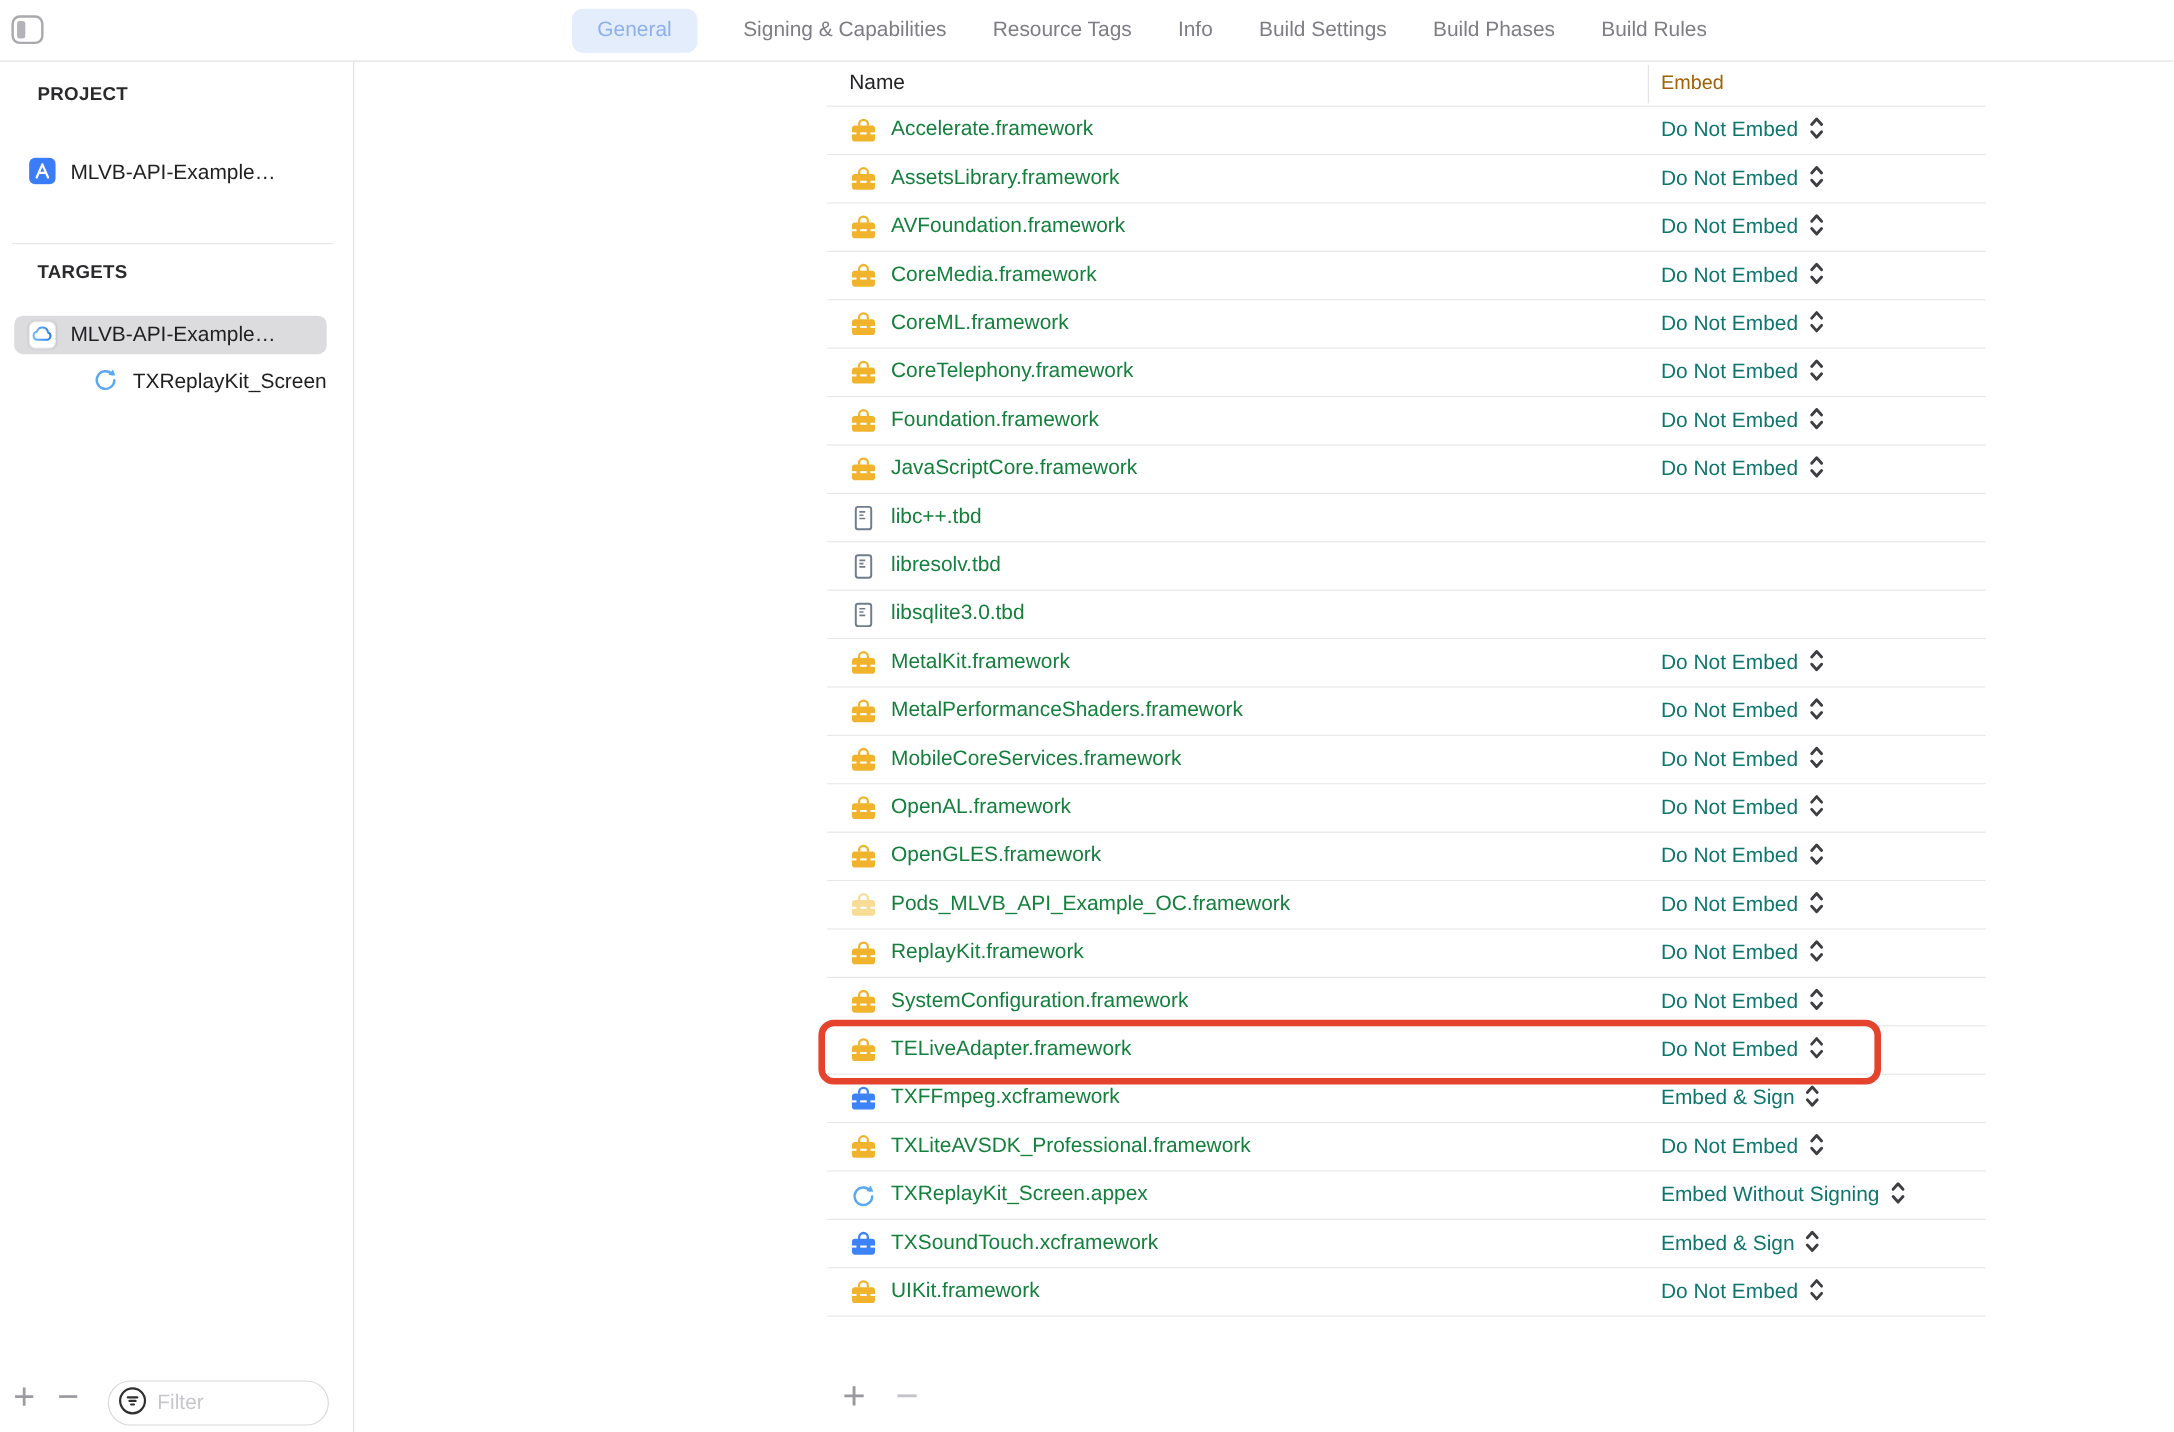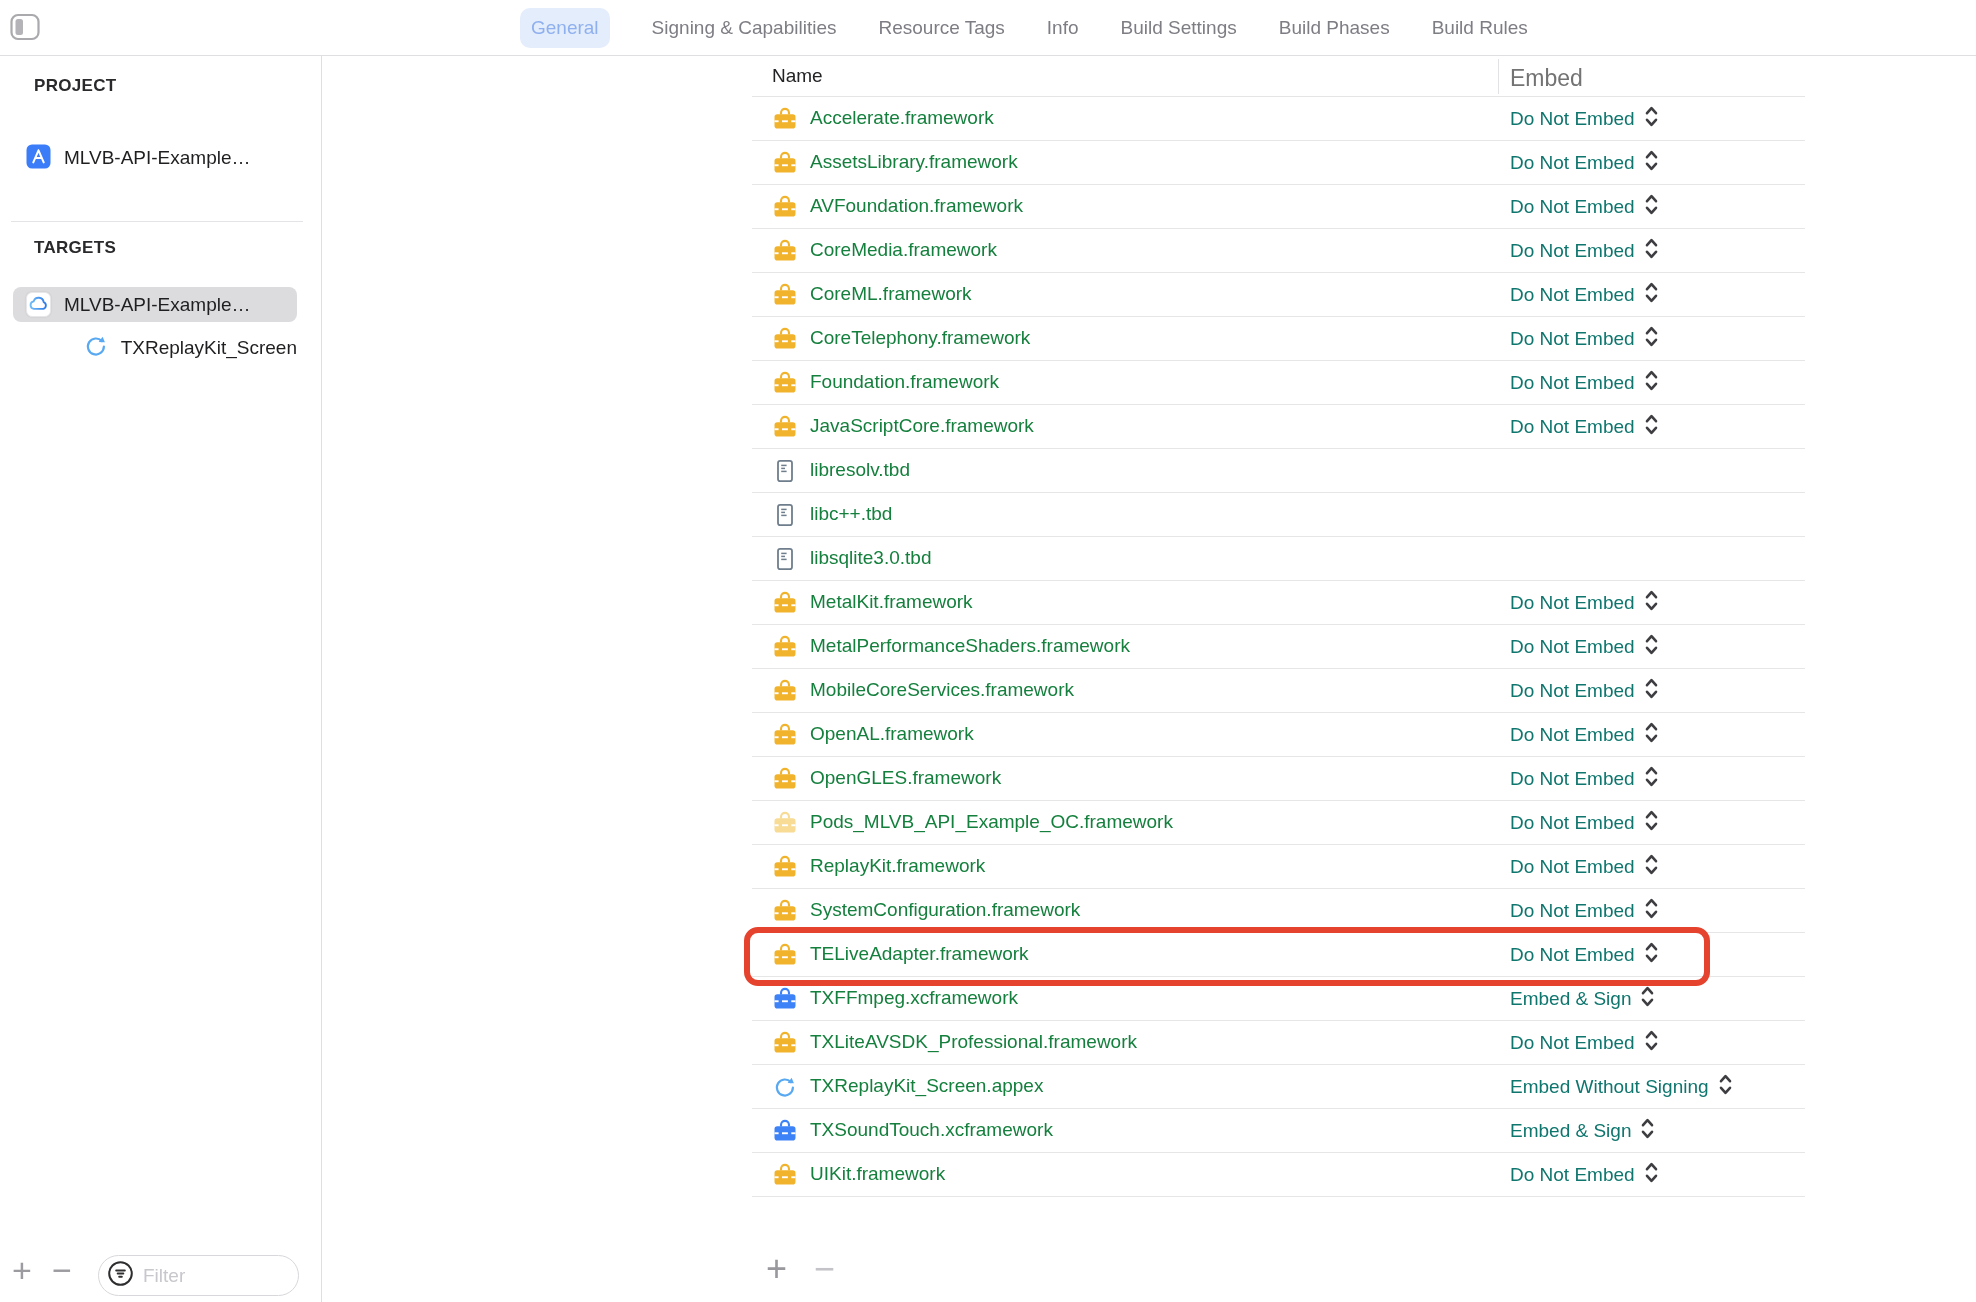--- a/index.html
+++ b/index.html
@@ -6,21 +6,21 @@
   html,body { background:#fff; }
   body { font-family:"Liberation Sans","DejaVu Sans",sans-serif; color:#1e1e20; }
   #canvas { position:relative; width:1976px; height:1302px; background:#fff; overflow:hidden; }
 
   
   .topbar { position:absolute; left:0; top:0; width:1976px; height:56px; background:#fff;
             border-bottom:1px solid #dfdfe1; z-index:10; }
   .sidebar-toggle { position:absolute; left:10px; top:13px; width:30px; height:28px; }
   .tabs { position:absolute; left:520px; top:0; height:55px; display:flex; align-items:center; gap:42px; }
   .tab { font-size:19px; color:#7d7d84; white-space:nowrap; cursor:default; }
-  .tab.active { color:#8fb0ee; background:#e4edfc; padding:9px 11px; border-radius:10px; }
+  .tab.active { color:#8fb0ee; background:#e4edfc; padding:9px 23px; border-radius:10px; }
 
   
   .sidebar { position:absolute; left:0; top:56px; width:322px; height:1246px; background:#fff;
              border-right:1px solid #dfdfe1; }
   .side-header { position:absolute; left:34px; font-size:17px; font-weight:700; color:#2a2a2d; letter-spacing:.3px; }
   .side-header.project { top:20px; }
   .side-header.targets { top:182px; }
   .side-divider { position:absolute; left:11px; top:165px; width:292px; height:1px; background:#e4e4e6; }
   .project-item { position:absolute; left:14px; top:84px; width:284px; height:36px; display:flex; align-items:center; gap:13px; padding-left:12px; border-radius:8px; }
   .target-item { position:absolute; left:13px; width:284px; height:35px; display:flex; align-items:center; gap:13px; padding-left:13px; border-radius:8px; }
@@ -29,21 +29,21 @@
   .target-icon-box { width:25px; height:25px; background:#fff; border-radius:6px; border:1px solid #e7e7ea;
                      box-shadow:0 0 2px rgba(0,0,0,.12); display:flex; align-items:center; justify-content:center; flex:0 0 auto; }
   .pm-btn { position:absolute; font-size:34px; font-weight:300; color:#9b9ba0; line-height:34px; cursor:default; }
   .filter-field { position:absolute; left:98px; top:1199px; width:201px; height:41px; border:1px solid #d8d8dc;
                   border-radius:21px; display:flex; align-items:center; gap:9px; padding-left:8px; background:#fff; }
   .filter-placeholder { font-size:19px; color:#c7c7cc; }
 
   
   .tbl-header { position:absolute; left:752px; top:56px; width:1053px; height:41px; border-bottom:1px solid #e5e5e6; }
   .tbl-header .col-name { position:absolute; left:20px; top:9px; font-size:19px; color:#232326; }
-  .tbl-header .col-embed { position:absolute; left:758px; top:9px; font-size:23px; color:#737373; }
+  .tbl-header .col-embed { position:absolute; left:758px; top:9px; font-size:18px; color:#a16207; }
   .tbl-header .col-div { position:absolute; left:746px; top:3px; width:1px; height:35px; background:#e2e2e4; }
   .rows { position:absolute; left:752px; top:97px; width:1053px; }
   .row { position:relative; width:1053px; height:44px; border-bottom:1px solid #e6e6e7; }
   .row .fw-icon { position:absolute; left:21px; top:10px; width:24px; height:24px; }
   .row .fw-name { position:absolute; left:58px; top:10px; font-size:19px; color:#15803d; white-space:nowrap; }
   .embed-select { position:absolute; left:758px; top:0; height:43px; display:flex; align-items:center; gap:10px; cursor:default; }
   .embed-select .embed-value { font-size:19px; color:#0f766e; white-space:nowrap; }
   .row.highlighted::after { content:""; position:absolute; left:-8px; right:95px; top:-6px; bottom:-10px;
                             border:6px solid #e5432e; border-radius:14px; pointer-events:none; z-index:5; }
   .tbl-footer-add { position:absolute; left:766px; top:1248px; font-size:36px; font-weight:300; color:#98989d; }
@@ -266,30 +266,30 @@
             </svg></span>
         </div>
       </div>
       <div class="row">
         <span class="fw-icon"><svg width="24" height="24" viewBox="0 0 24 24">
             <rect x="5" y="1.8" width="14" height="20.4" rx="2.2" fill="#fff" stroke="#6f7e8c" stroke-width="1.8"></rect>
             <line x1="8.2" y1="6.4" x2="13.6" y2="6.4" stroke="#6f7e8c" stroke-width="1.5"></line>
             <line x1="8.2" y1="9.4" x2="12" y2="9.4" stroke="#6f7e8c" stroke-width="1.5"></line>
             <line x1="8.2" y1="12.4" x2="13.6" y2="12.4" stroke="#6f7e8c" stroke-width="1.5"></line>
           </svg></span>
-        <span class="fw-name">libresolv.tbd</span>
+        <span class="fw-name">libc++.tbd</span>
       </div>
       <div class="row">
         <span class="fw-icon"><svg width="24" height="24" viewBox="0 0 24 24">
             <rect x="5" y="1.8" width="14" height="20.4" rx="2.2" fill="#fff" stroke="#6f7e8c" stroke-width="1.8"></rect>
             <line x1="8.2" y1="6.4" x2="13.6" y2="6.4" stroke="#6f7e8c" stroke-width="1.5"></line>
             <line x1="8.2" y1="9.4" x2="12" y2="9.4" stroke="#6f7e8c" stroke-width="1.5"></line>
             <line x1="8.2" y1="12.4" x2="13.6" y2="12.4" stroke="#6f7e8c" stroke-width="1.5"></line>
           </svg></span>
-        <span class="fw-name">libc++.tbd</span>
+        <span class="fw-name">libresolv.tbd</span>
       </div>
       <div class="row">
         <span class="fw-icon"><svg width="24" height="24" viewBox="0 0 24 24">
             <rect x="5" y="1.8" width="14" height="20.4" rx="2.2" fill="#fff" stroke="#6f7e8c" stroke-width="1.8"></rect>
             <line x1="8.2" y1="6.4" x2="13.6" y2="6.4" stroke="#6f7e8c" stroke-width="1.5"></line>
             <line x1="8.2" y1="9.4" x2="12" y2="9.4" stroke="#6f7e8c" stroke-width="1.5"></line>
             <line x1="8.2" y1="12.4" x2="13.6" y2="12.4" stroke="#6f7e8c" stroke-width="1.5"></line>
           </svg></span>
         <span class="fw-name">libsqlite3.0.tbd</span>
       </div>

